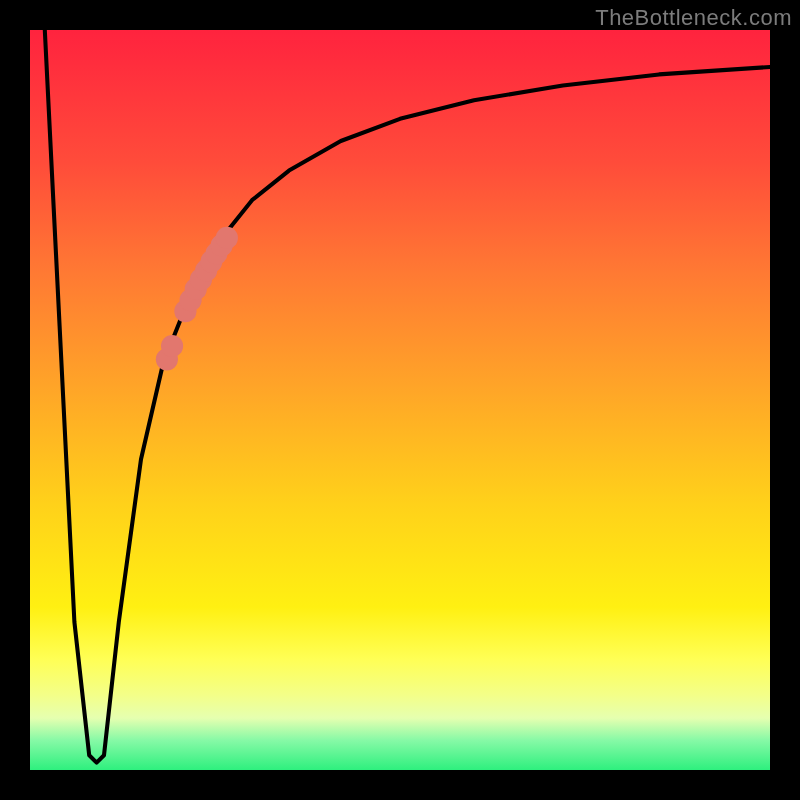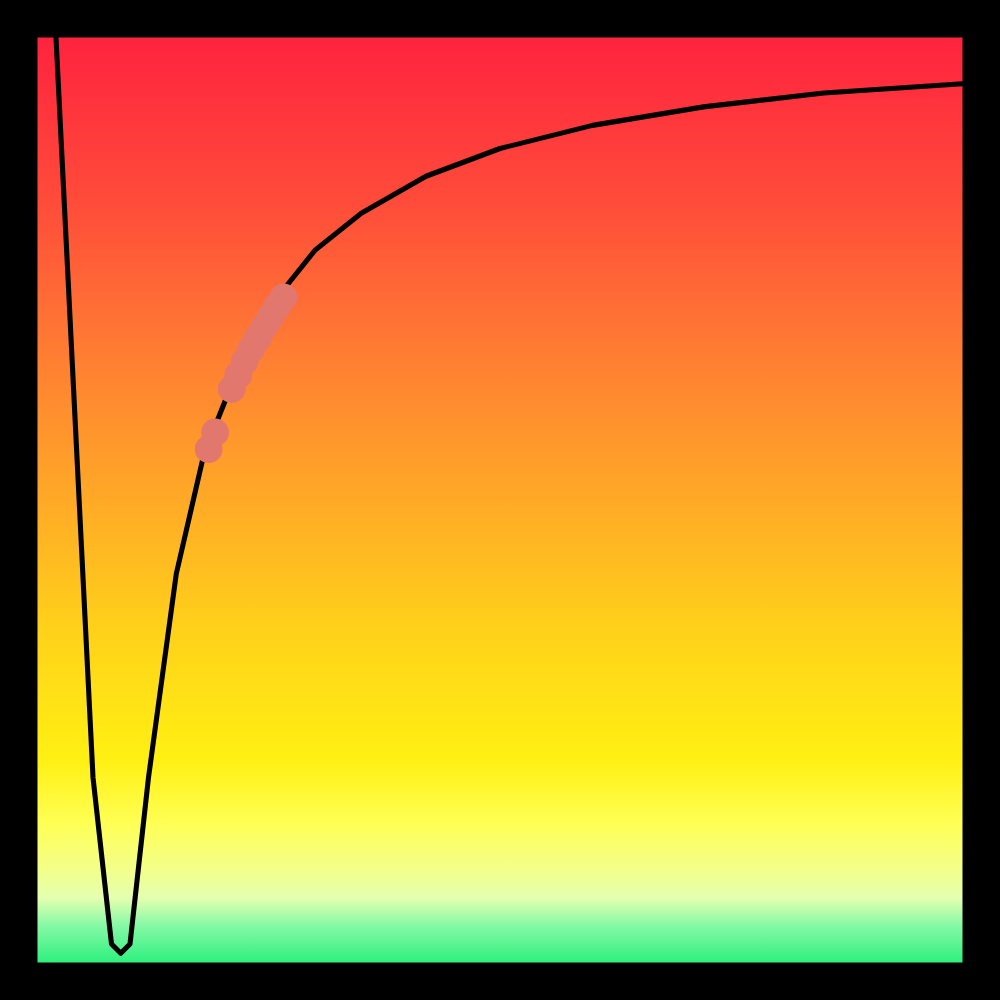--- a/index.html
+++ b/index.html
@@ -52,20 +52,21 @@
     color: #7c7c7c;
     font-size: 22px;
     letter-spacing: 0.5px;
     user-select: none;
   }
 </style>
 </head>
 <body>
 
 <div class="stage">
+  <div class="watermark">TheBottleneck.com</div>
 
   <div class="plot-area">
     <svg class="curve" viewBox="0 0 100 100" preserveAspectRatio="none">
       <path id="curve-path" fill="none" stroke-width="0.55" stroke-linejoin="round" stroke-linecap="round" d="M2.00 0.00 L4.00 40.00 L6.00 80.00 L8.00 98.00 L9.00 99.00 L10.00 98.00 L12.00 80.00 L15.00 58.00 L18.00 45.00 L22.00 35.00 L26.00 28.00 L30.00 23.00 L35.00 19.00 L42.00 15.00 L50.00 12.00 L60.00 9.50 L72.00 7.50 L85.00 6.00 L100.00 5.00" stroke="#000000"></path>
       <g id="markers">
           <circle cx="18.50" cy="44.50" r="1.50" fill="#e2776e"></circle>
           <circle cx="19.20" cy="42.70" r="1.50" fill="#e2776e"></circle>
           <circle cx="21.00" cy="38.00" r="1.50" fill="#e2776e"></circle>
           <circle cx="21.70" cy="36.50" r="1.50" fill="#e2776e"></circle>
           <circle cx="22.40" cy="35.00" r="1.50" fill="#e2776e"></circle>

